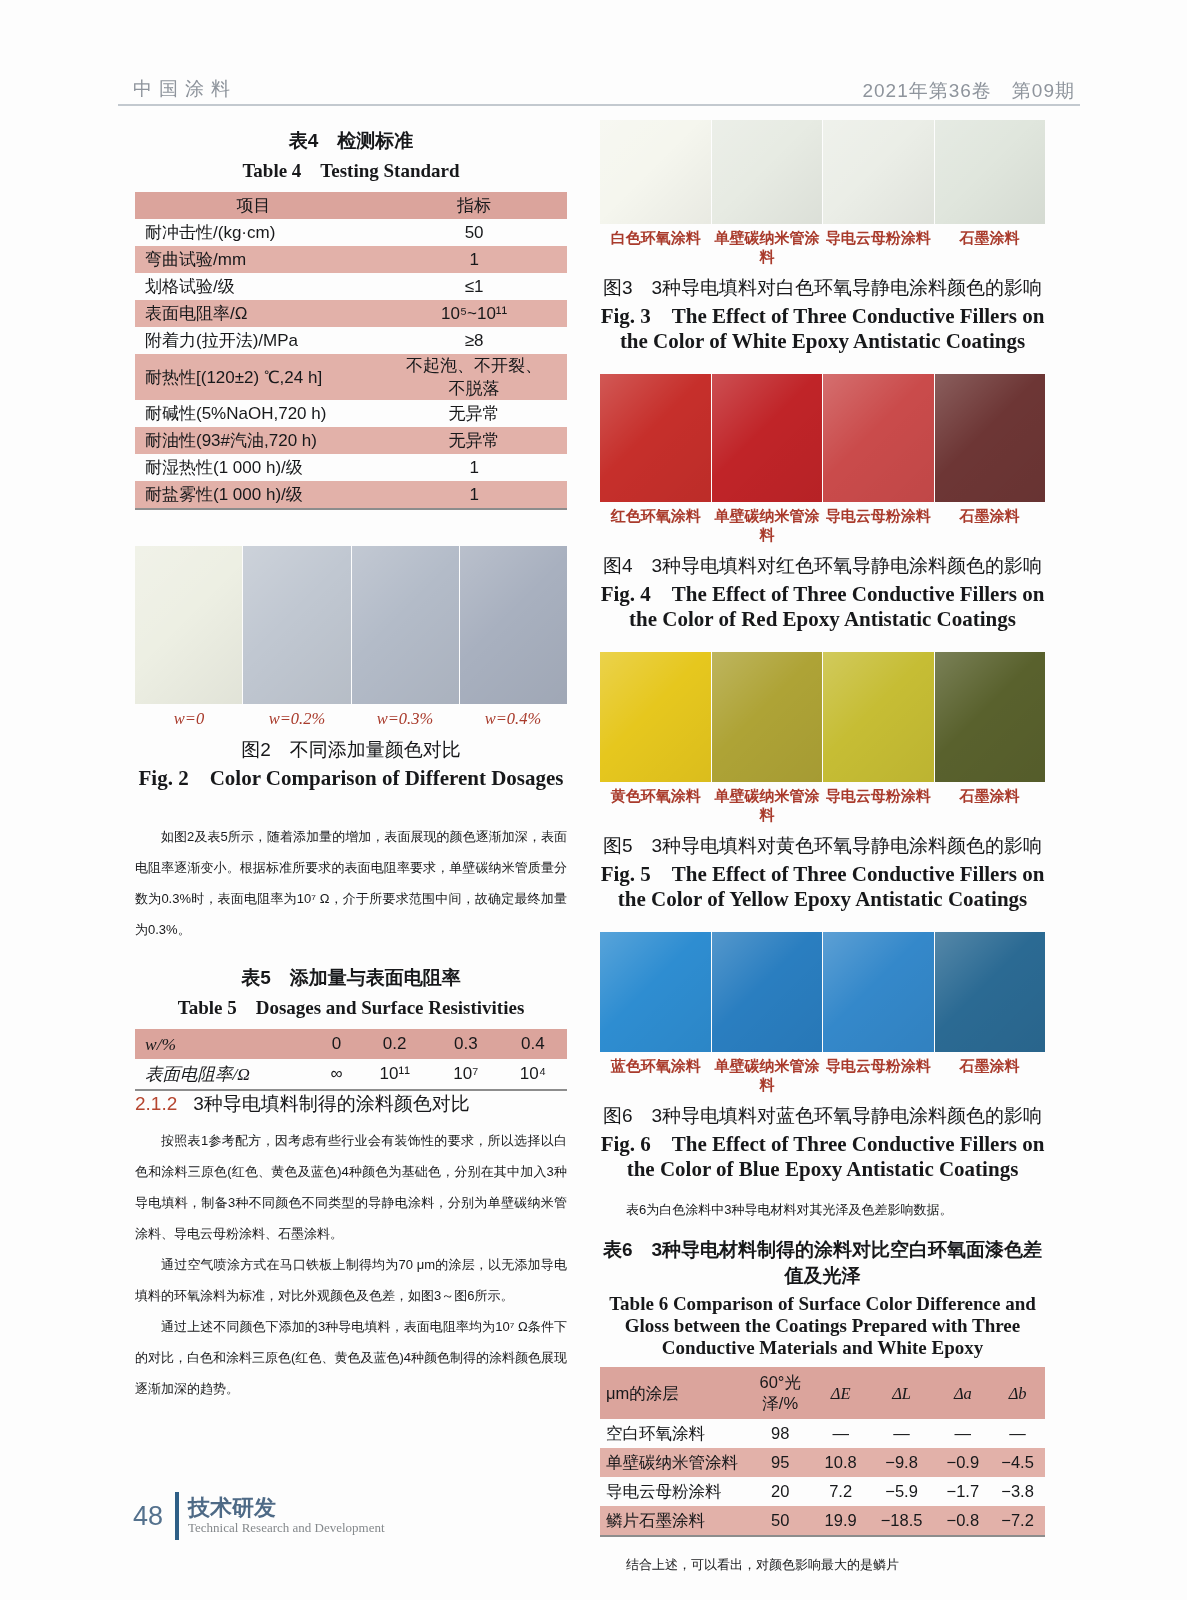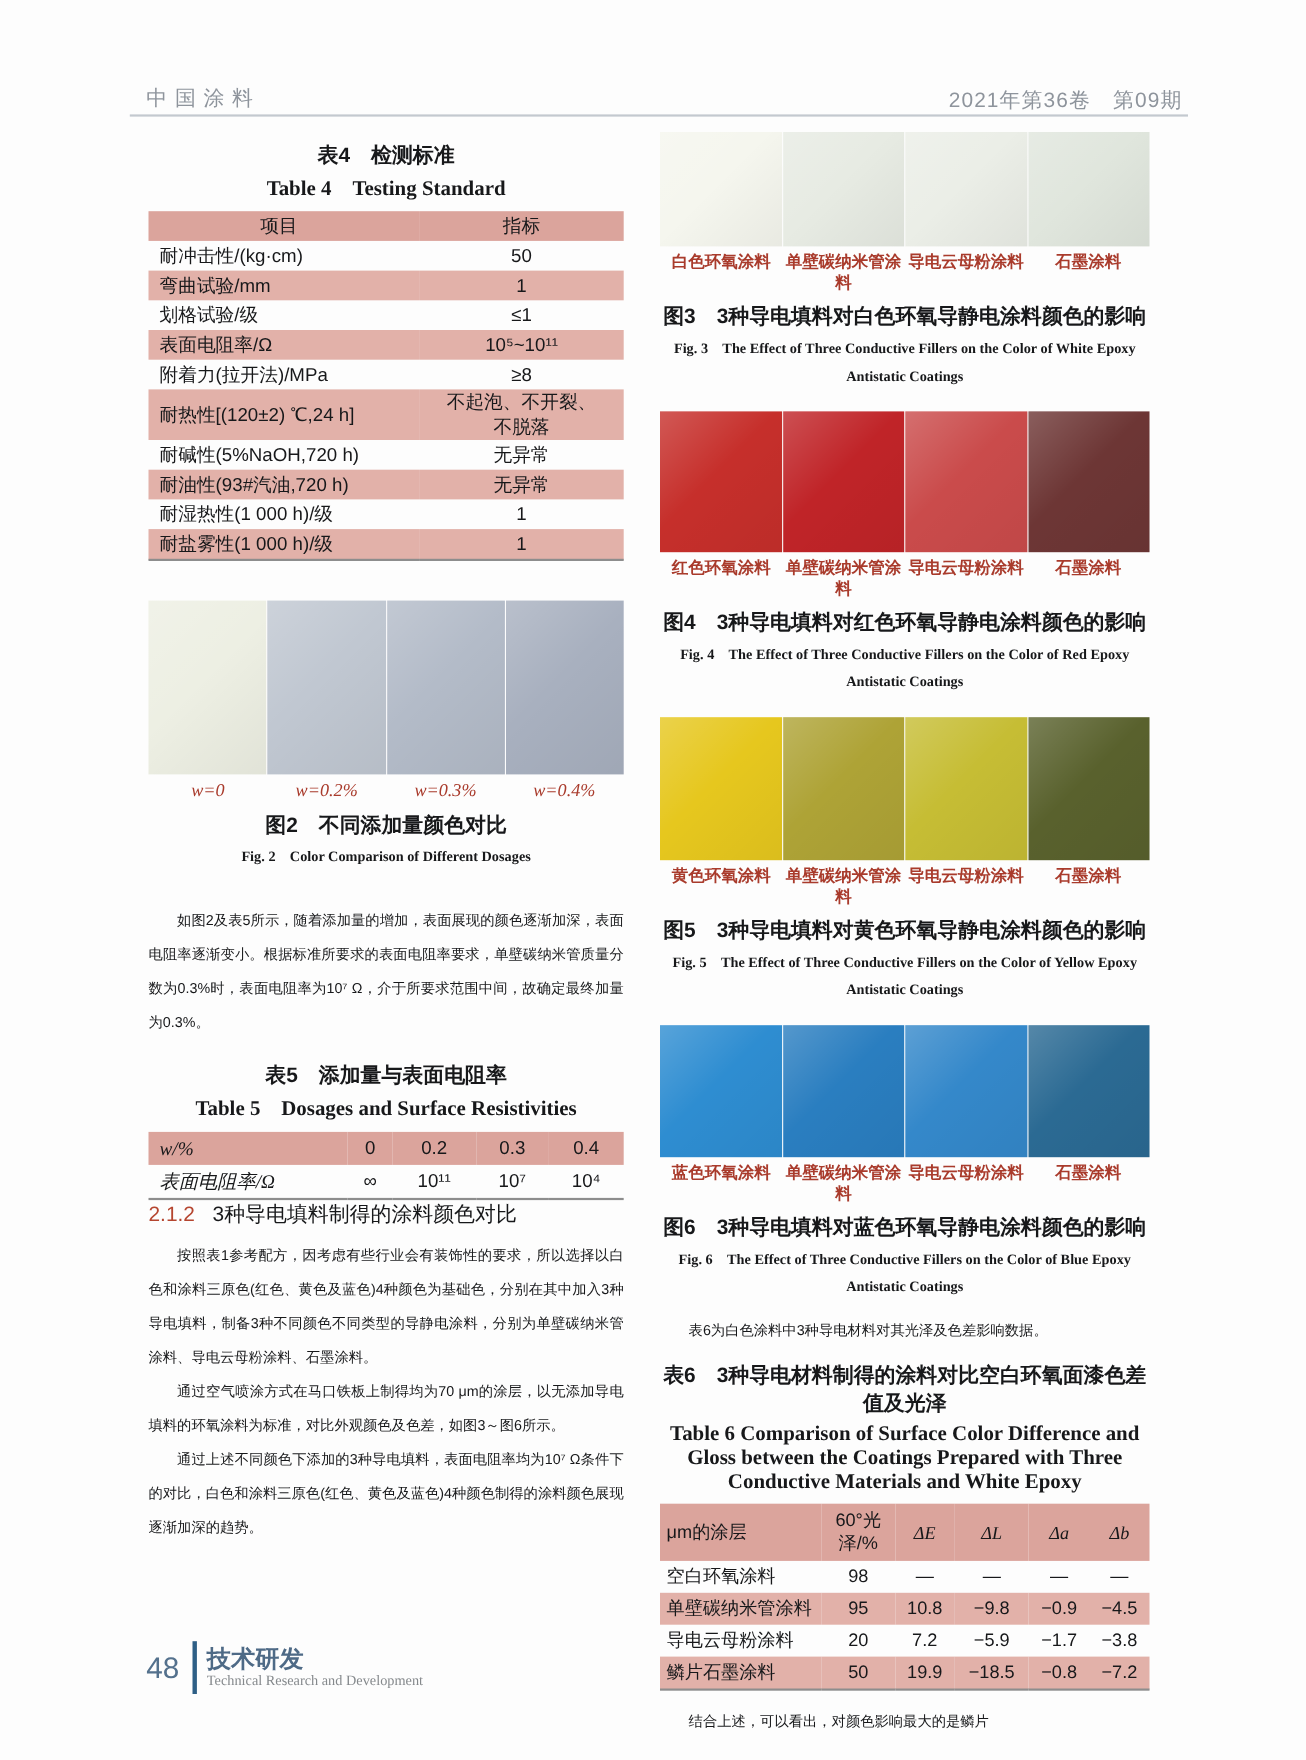--- a/index.html
+++ b/index.html
@@ -47,22 +47,22 @@
   .strip { display:flex; width:100%; }
   .panel { flex:1; position:relative; }
   .panel + .panel { margin-left:1px; }
   .panel::after { content:""; position:absolute; inset:0;
                   background:linear-gradient(135deg, rgba(255,255,255,.20) 0%, rgba(255,255,255,0) 45%, rgba(0,0,0,.05) 100%); }
   .strip-f2 { height:158px; } .strip-f3 { height:104px; } .strip-f4 { height:128px; }
   .strip-f5 { height:130px; } .strip-f6 { height:120px; }
   .fig-labels { display:flex; margin:5px 0 0; }
   .fig-labels span { flex:1; text-align:center; font-size:15px; font-weight:bold; color:#a93b2c; font-family:"Liberation Serif",serif; }
   .fig-labels.italic span { font-style:italic; font-size:16.5px; font-weight:normal; }
-  .fig-cap-cn { text-align:center; font-weight:bold; font-size:19px; margin-top:8px; }
-  .fig-cap-en { text-align:center; font-weight:bold; font-size:13px; line-height:25px; margin-top:3px;
+  .fig-cap-cn { text-align:center; font-weight:normal; font-size:19px; margin-top:8px; }
+  .fig-cap-en { text-align:center; font-weight:bold; font-size:21px; line-height:25px; margin-top:3px;
                 font-family:"Liberation Serif",serif; }
 
   
   .para { font-size:13px; line-height:31px; text-align:justify; text-indent:2em; margin:0; }
   .sec-head { font-size:19px; font-weight:normal; margin:0 0 8px; }
   .sec-num { color:#b5452f; margin-right:16px; }
 
   .mt-sm { margin-top:12px; } .mt-md { margin-top:20px; } .mt-lg { margin-top:30px; } .mt-xl { margin-top:36px; }
 
   

